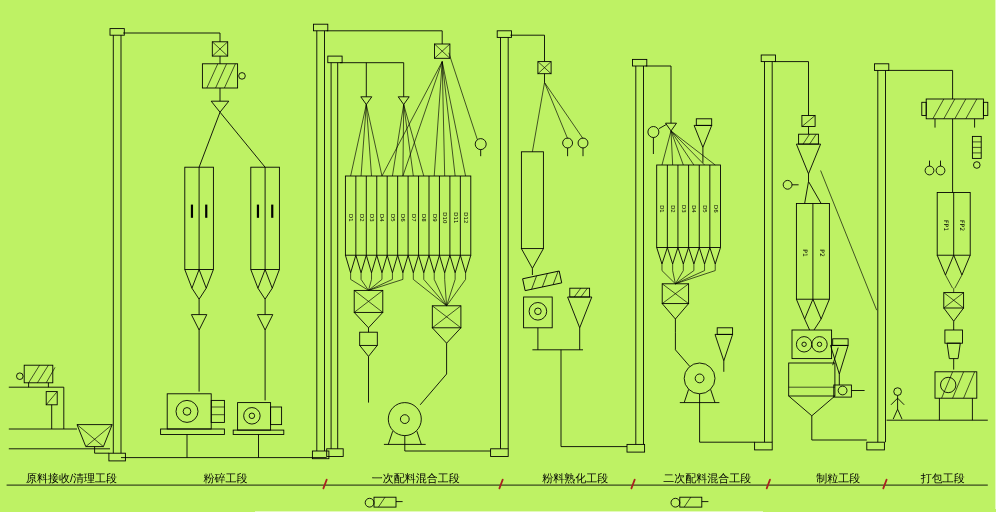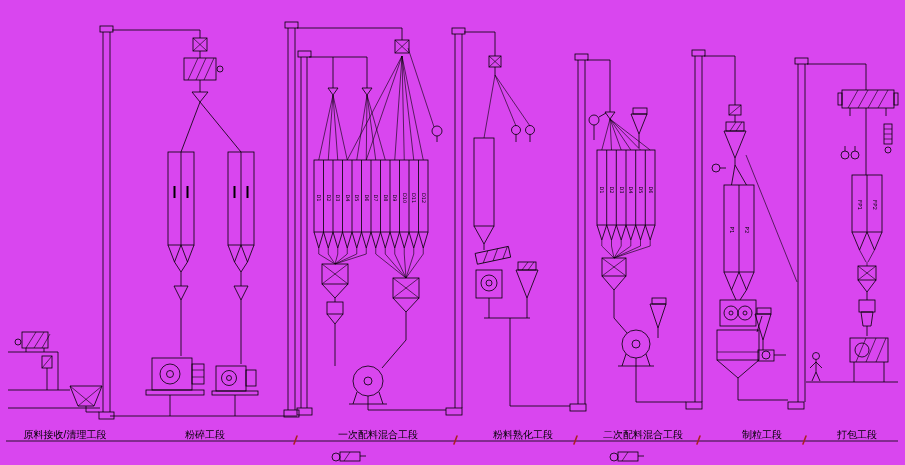--- a/index.html
+++ b/index.html
@@ -1,16 +1,16 @@
 <!DOCTYPE html>
 <html><head>
 <meta charset="utf-8">
 <style>
   html,body{margin:0;padding:0;background:#fff;}
-  #stage{position:relative;width:905px;height:465px;background:#d946ef;overflow:hidden;
+  #stage{position:relative;width:905px;height:465px;background:#bef264;overflow:hidden;
          font-family:"Liberation Sans",sans-serif;}
   svg{display:block}
   .ln{fill:none;stroke:#000;stroke-width:0.8;}
   .thin{fill:none;stroke:#000;stroke-width:0.6;}
   .blk{fill:#000;stroke:none;}
   text{fill:#000;stroke:none;font-family:"Liberation Sans","DejaVu Sans",sans-serif;}
   .seclbl{font-size:10px;}
   .binlbl{font-size:5px;font-family:"DejaVu Sans",sans-serif;}
   .binlbl2{font-size:5.5px;font-family:"DejaVu Sans",sans-serif;}
   .mark{fill:none;stroke-width:1.6;stroke-linecap:round;}

